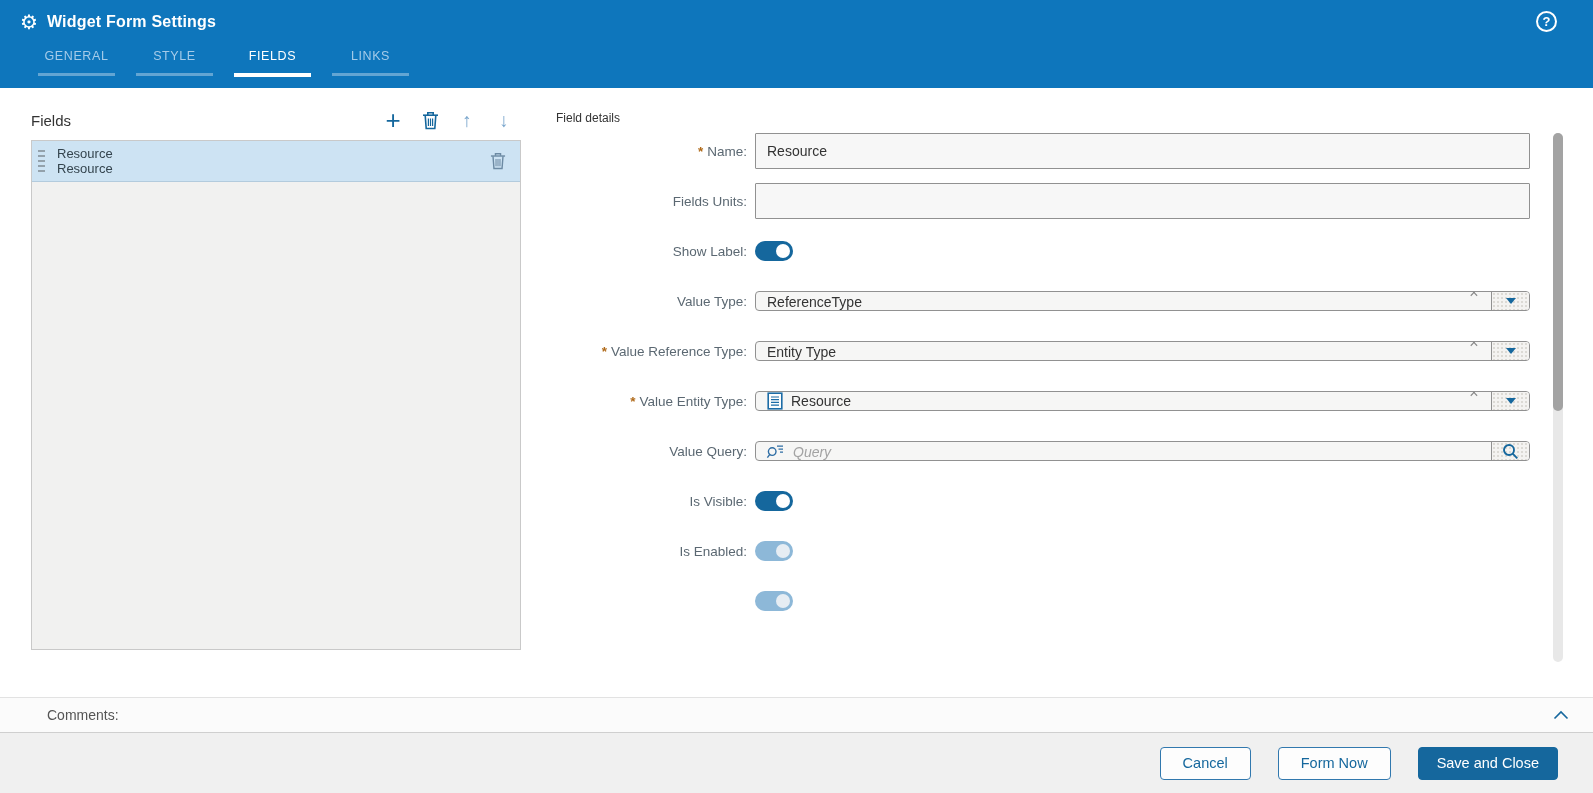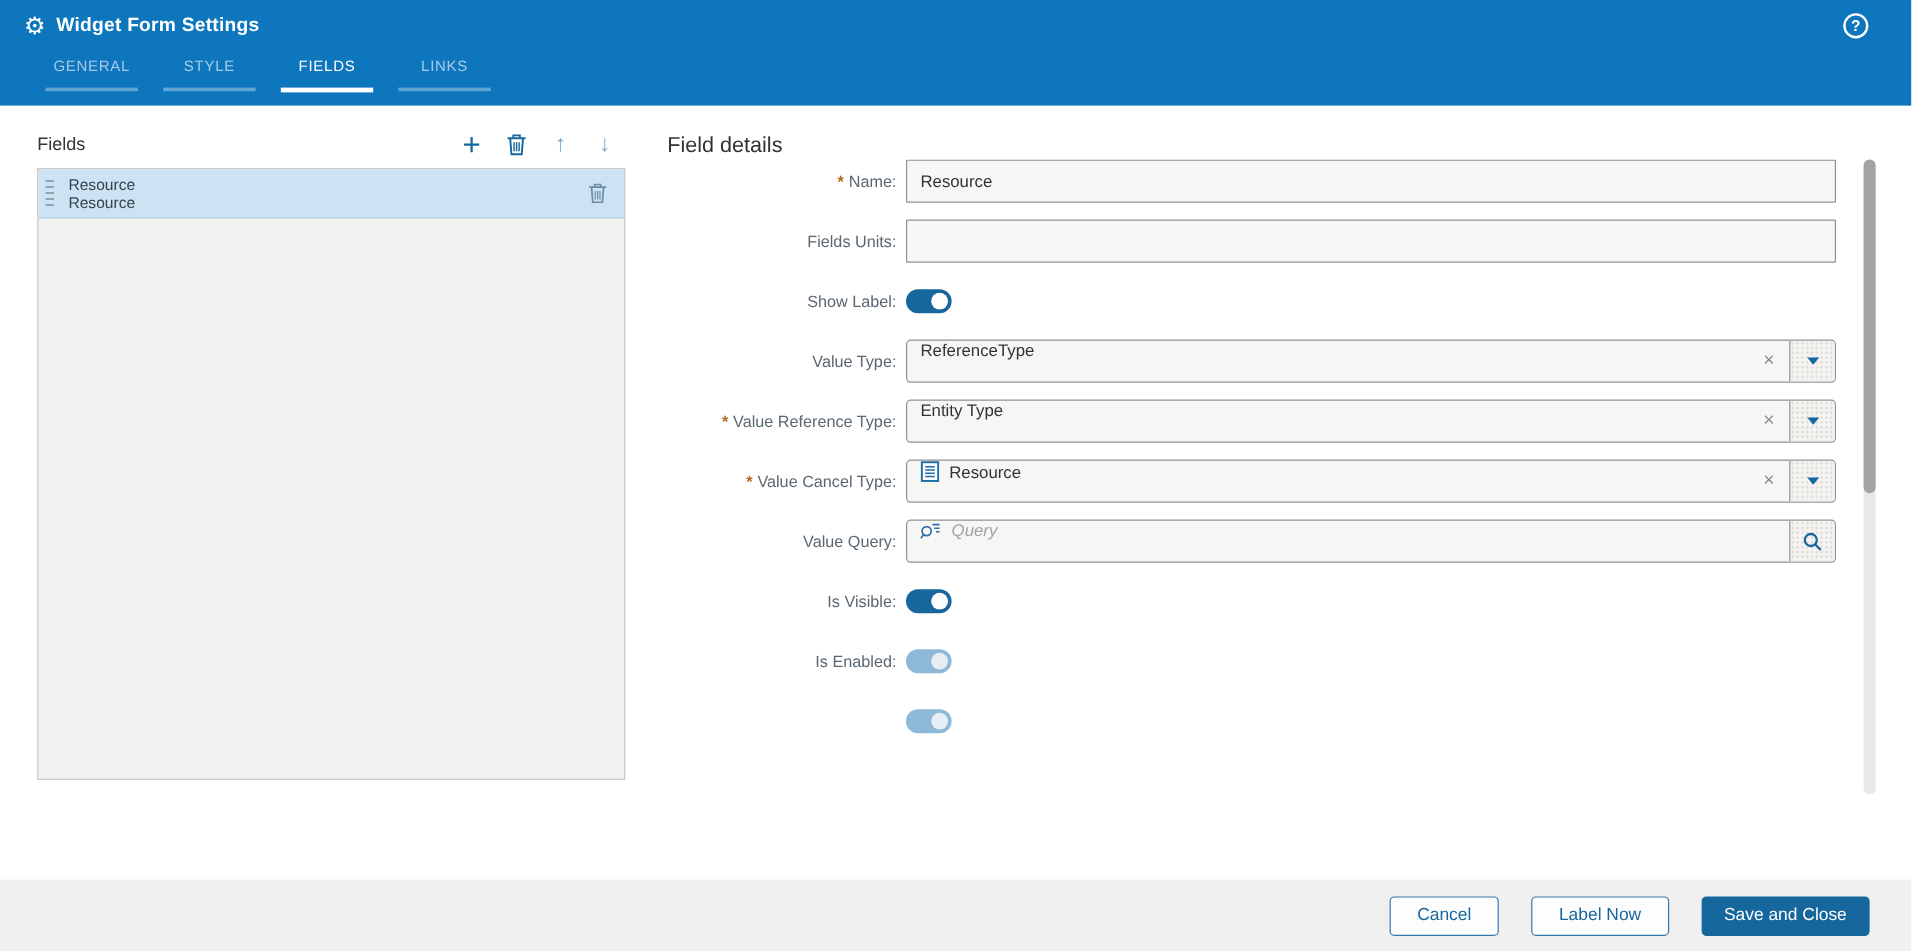--- a/index.html
+++ b/index.html
@@ -32,30 +32,30 @@
   .arrow-glyph { font-size:19px; color:#7ba7cd; line-height:1; }
   .list { margin-top:4px; height:510px; background:#f1f1f0; border:1px solid #c9c9c9; overflow:hidden; }
   .list-item { height:41px; display:flex; align-items:center; cursor:pointer; }
   .list-item.selected { background:#cde3f3; border-bottom:1px solid #b3cbdd; }
   .drag-handle { width:7px; height:23px; margin:0 12px 0 6px;
                  background:repeating-linear-gradient(to bottom,#93a1ab 0 2px, rgba(0,0,0,0) 2px 5px); cursor:grab; }
   .item-lines { display:flex; flex-direction:column; font-size:13px; color:#34444e; line-height:15px; }
   .item-trash { margin-left:auto; margin-right:14px; display:flex; cursor:pointer; }
 
   
-  .details-title { position:absolute; left:556px; top:111px; font-size:18px; color:#333; }
+  .details-title { position:absolute; left:556px; top:111px; font-size:12px; color:#333; }
   .form-viewport { position:absolute; left:556px; top:133px; width:974px; height:529px; overflow:hidden; }
   .frow { height:36px; margin-bottom:14px; display:flex; align-items:center; }
   .flabel { width:199px; padding-right:8px; text-align:right; font-size:13.5px; color:#5b6872; flex:none; }
   .req { color:#b06a1a; font-weight:700; margin-right:4px; font-size:13.5px; }
   .fcontrol { flex:1; height:100%; display:flex; align-items:center; }
   .tinput { width:100%; height:36px; border:1px solid #919191; background:#f7f7f7; border-radius:1px;
             font-family:inherit; font-size:14px; color:#333; padding:0 11px; }
-  .dropdown, .querybox { width:100%; height:36px; border:1px solid #919191; border-radius:4px;
-            background:#f6f6f5; display:flex; align-items:flex-start; overflow:hidden; cursor:pointer; }
+  .dropdown, .querybox { width:100%; height:20px; border:1px solid #919191; border-radius:4px;
+            background:#f6f6f5; display:flex; align-items:flex-end; overflow:hidden; cursor:pointer; }
   .dd-value { flex:1; padding:0 11px; font-size:14px; color:#333; display:flex; align-items:center; gap:8px; }
   .dd-clear { width:34px; text-align:center; color:#8a8a8a; font-size:16px; line-height:34px; cursor:pointer; }
   .dd-btn { width:38px; height:100%; border-left:1px solid #919191; flex:none;
             background-color:#f4f3f1;
             background-image:radial-gradient(#dcdad5 0.8px, rgba(0,0,0,0) 0.9px); background-size:4px 4px;
             display:flex; align-items:center; justify-content:center; cursor:pointer; }
   .caret { width:0; height:0; border-left:5px solid transparent; border-right:5px solid transparent;
            border-top:6px solid #15679d; }
   .q-left { margin-left:10px; display:flex; }
   .q-placeholder { flex:1; padding:0 9px; font-size:14px; font-style:italic; color:#a3a3a3; }
@@ -202,21 +202,21 @@
           <span class="dd-value">Entity Type</span>
           <span class="dd-clear">×</span>
           <span class="dd-btn">
               <i class="caret"></i>
             </span>
         </div>
       </div>
     </div>
 
     <div class="frow">
-      <label class="flabel"><span class="req">*</span><span>Value Cancel Type:</span></label>
+      <label class="flabel"><span class="req">*</span><span>Value Entity Type:</span></label>
       <div class="fcontrol">
         <div class="dropdown">
           <span class="dd-value">
             <svg width="16" height="18" viewBox="0 0 16 18" fill="none">
               <rect x="1.2" y="1.2" width="13.6" height="15.6" stroke="#1c6ca6" stroke-width="1.6" fill="#fdfdfd"></rect>
               <path d="M4 5h8M4 7.7h8M4 10.4h8M4 13.1h8" stroke="#1c6ca6" stroke-width="1.2"></path>
             </svg>
             <span>Resource</span>
           </span>
           <span class="dd-clear">×</span>
@@ -276,20 +276,28 @@
           </div>
       </div>
     </div>
 
   </div>
 
   <div class="vscroll">
     <div class="vthumb"></div>
   </div>
 
+  <div class="comments-bar">
+    <span>Comments:</span>
+    <span class="comments-chevron">
+      <svg width="16" height="10" viewBox="0 0 16 10" fill="none">
+        <path d="M1.5 8.5L8 2l6.5 6.5" stroke="#15679d" stroke-width="1.6"></path>
+      </svg>
+    </span>
+  </div>
 
   <div class="footer">
     <button class="btn outline">Cancel</button>
-    <button class="btn outline">Label Now</button>
+    <button class="btn outline">Form Now</button>
     <button class="btn primary">Save and Close</button>
   </div>
 
 </div>
 
 </body></html>

